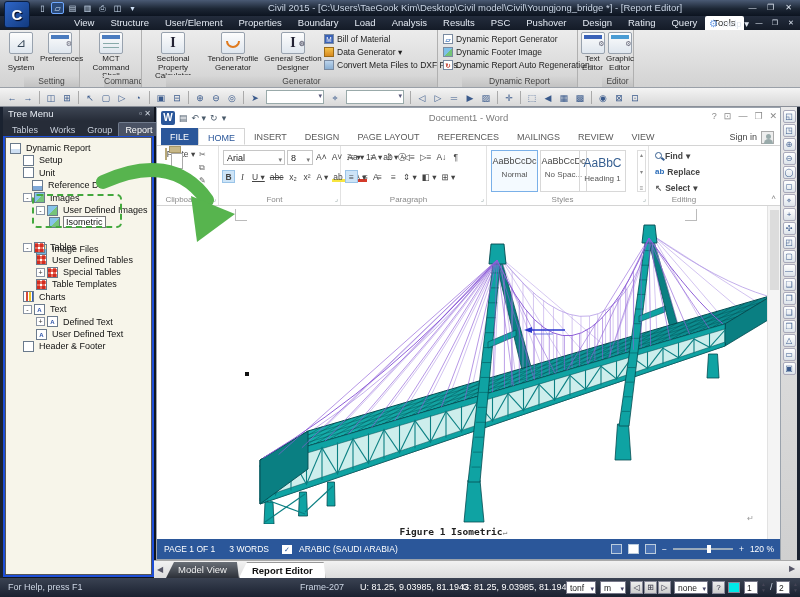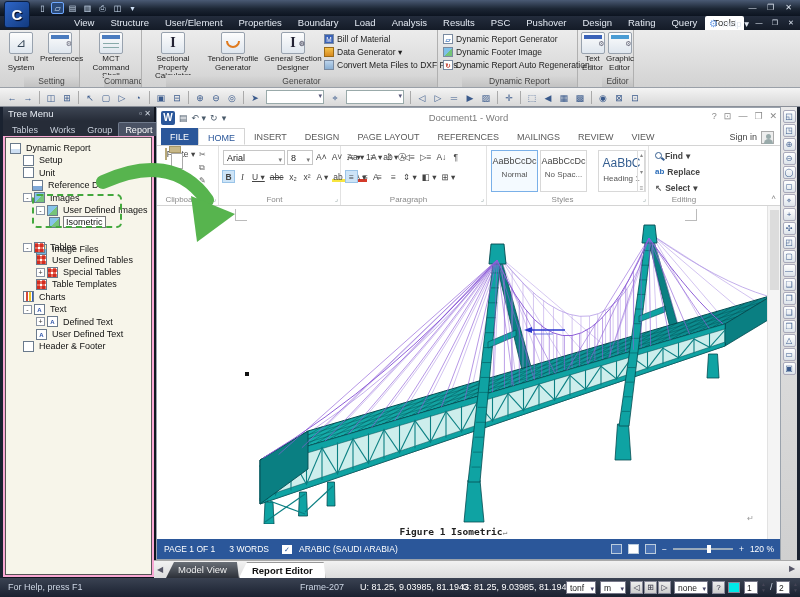--- a/index.html
+++ b/index.html
@@ -78,21 +78,21 @@
   .t2-sep { width:1px; height:13px; background:#aaa; margin:0 3px; flex:0 0 auto; }
   .t2-combo { width:58px; height:14px; background:#fff; border:1px solid #9aa; margin:0 3px;
     position:relative; flex:0 0 auto; }
   .t2-combo:after { content:"▾"; position:absolute; right:1px; top:1px; font-size:7px; color:#557; }
 
   
   .frameL { position:absolute; left:0; top:107px; width:3px; height:471px; background:#1a2230; }
   .frameR { position:absolute; left:797px; top:107px; width:3px; height:471px; background:#1a2230; }
 
   
-  .tree-panel { position:absolute; left:3px; top:107px; width:151px; height:470px; background:#f9a8d4; }
+  .tree-panel { position:absolute; left:3px; top:107px; width:151px; height:470px; background:#1d4ed8; }
   .tree-head { position:absolute; left:0; top:0; right:0; height:14px; color:#e8edf4; font-size:9.5px;
     line-height:14px; padding-left:5px; background:linear-gradient(#3e4654,#262c38); }
   .tree-head .th-btns { position:absolute; right:3px; top:0; color:#cfd6e0; font-size:8px; }
   .tree-tabs { position:absolute; left:0; top:14px; right:0; height:15px; display:flex;
     background:#262c38; padding-left:3px; align-items:flex-end; }
   .tree-tab { color:#c8cfda; font-size:9px; padding:2px 6px 1px 6px; }
   .tree-tab.active { background:#4a5264; color:#fff; border:1px solid #707a8c; border-bottom:none;
     border-radius:2px 2px 0 0; }
   .tree-body { position:absolute; left:2px; top:30px; right:2px; bottom:2px;
     background:#f7f5ea; border:1px solid #555; overflow:hidden; }
@@ -234,20 +234,21 @@
   <div class="titlebar">
     <div class="qat">
         <span class="qat-btn">▯</span>
         <span class="qat-btn hl">▱</span>
         <span class="qat-btn">▤</span>
         <span class="qat-btn">▥</span>
         <span class="qat-btn">⎙</span>
         <span class="qat-btn">◫</span>
         <span class="qat-btn">▾</span>
       </div>
+    <div class="title-text">Civil 2015 - [C:\Users\TaeGook Kim\Desktop\Civil model\Civil\Youngjong_bridge *] - [Report Editor]</div>
     <div class="winbtns">
       <span class="winbtn">—</span>
       <span class="winbtn">❐</span>
       <span class="winbtn">✕</span>
     </div>
   </div>
   <div class="app-logo">C</div>
 
   <div class="menubar">
     <div class="menu-tabs">
@@ -606,21 +607,21 @@
 
       <div class="wgroup" style="left:330px;width:162px">
         <div class="stylecard sel" style="left:4px">
           <div class="prev">AaBbCcDc</div>
           <div class="sname">Normal</div>
         </div>
         <div class="stylecard" style="left:53px">
           <div class="prev">AaBbCcDc</div>
           <div class="sname">No Spac...</div>
         </div>
-        <div class="stylecard" style="left:111px">
+        <div class="stylecard" style="left:92px">
           <div class="prev h1">AaBbC</div>
           <div class="sname">Heading 1</div>
         </div>
         <div class="styles-scroll">
           <span>▴</span>
           <span>▾</span>
           <span>≡</span>
         </div>
         <div class="wglabel">Styles</div>
         <span class="wlaunch">⌟</span>

